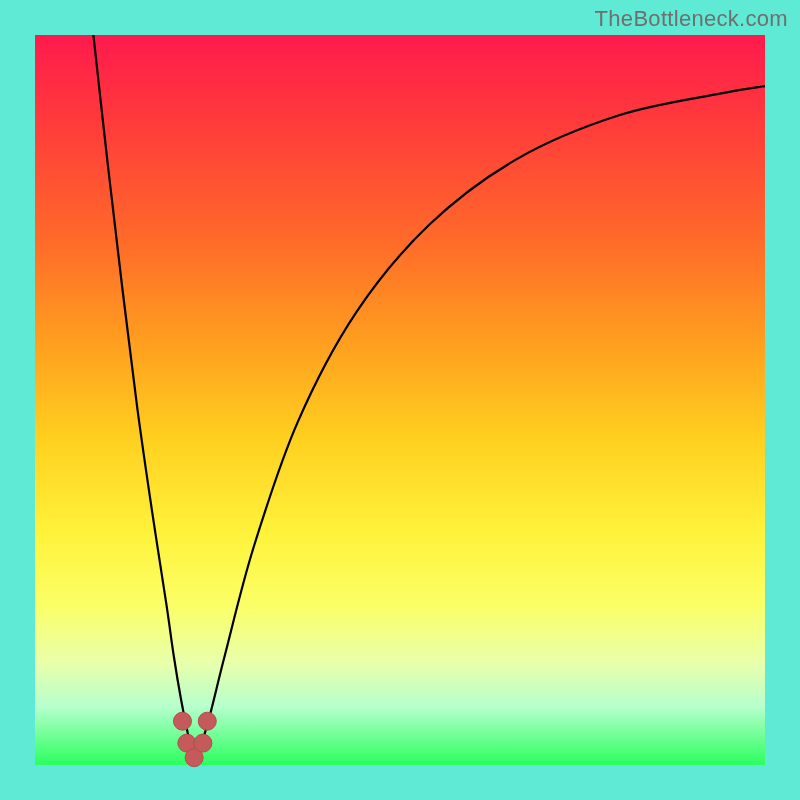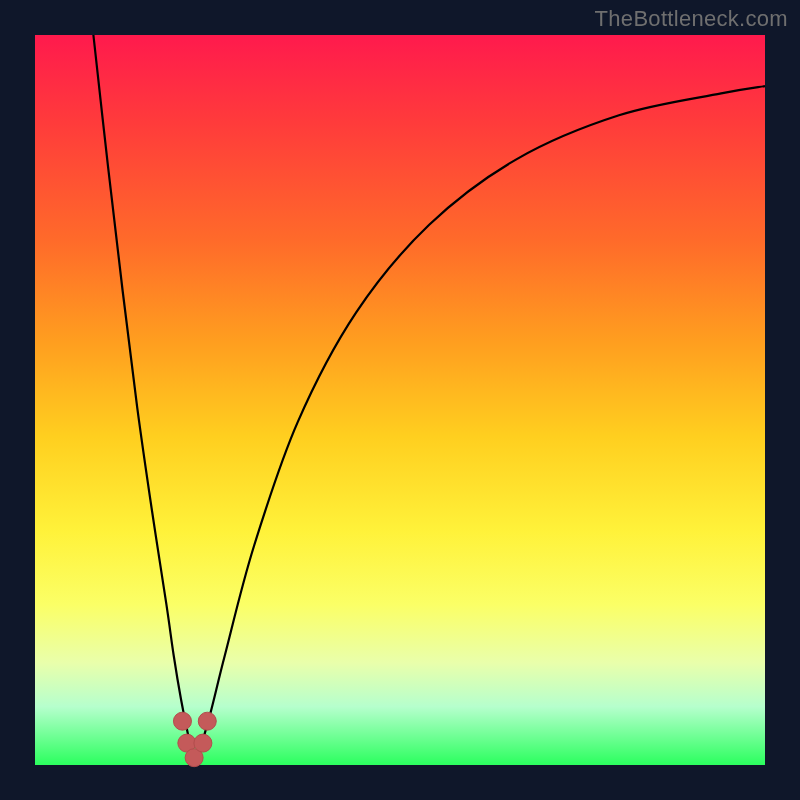--- a/index.html
+++ b/index.html
@@ -10,21 +10,21 @@
     background: #000;
     overflow: hidden;
     font-family: Arial, Helvetica, sans-serif;
   }
   .frame {
     position: absolute;
     left: 0;
     top: 0;
     width: 800px;
     height: 800px;
-    background: #0f172a;
+    background: #5eead4;
   }
   .plot {
     position: absolute;
     left: 35px;
     top: 35px;
     width: 730px;
     height: 730px;
     
     background: linear-gradient(
       to bottom,

